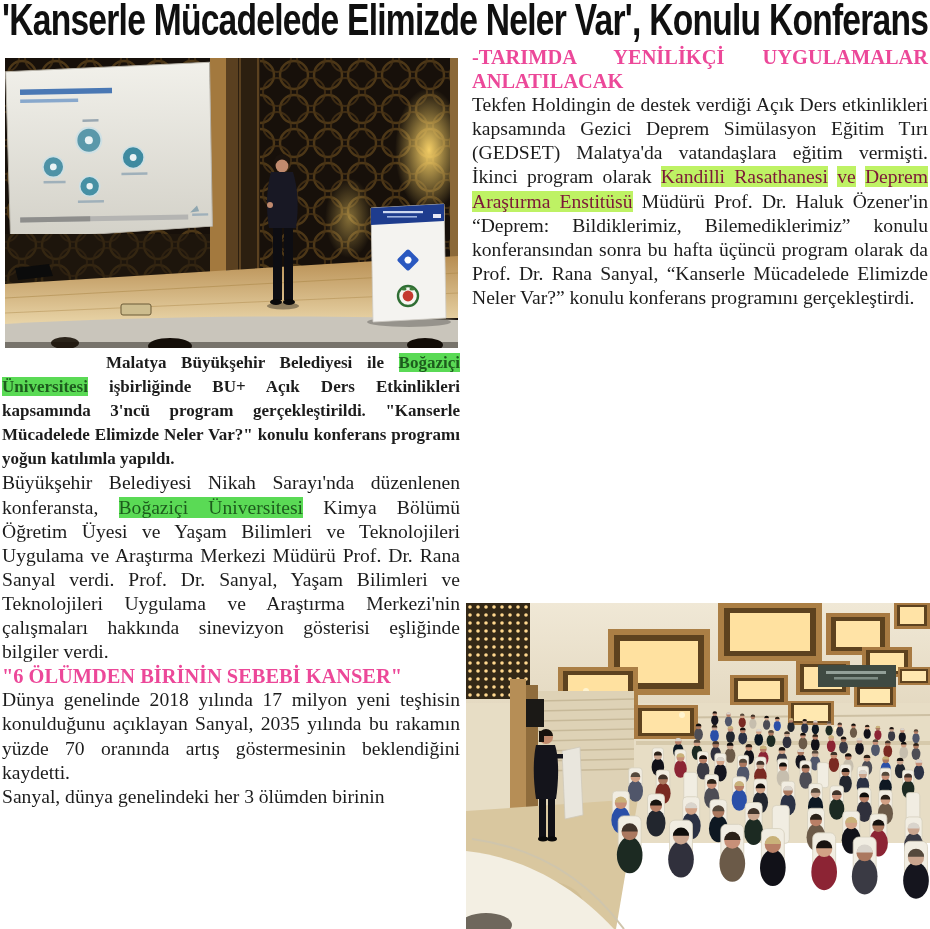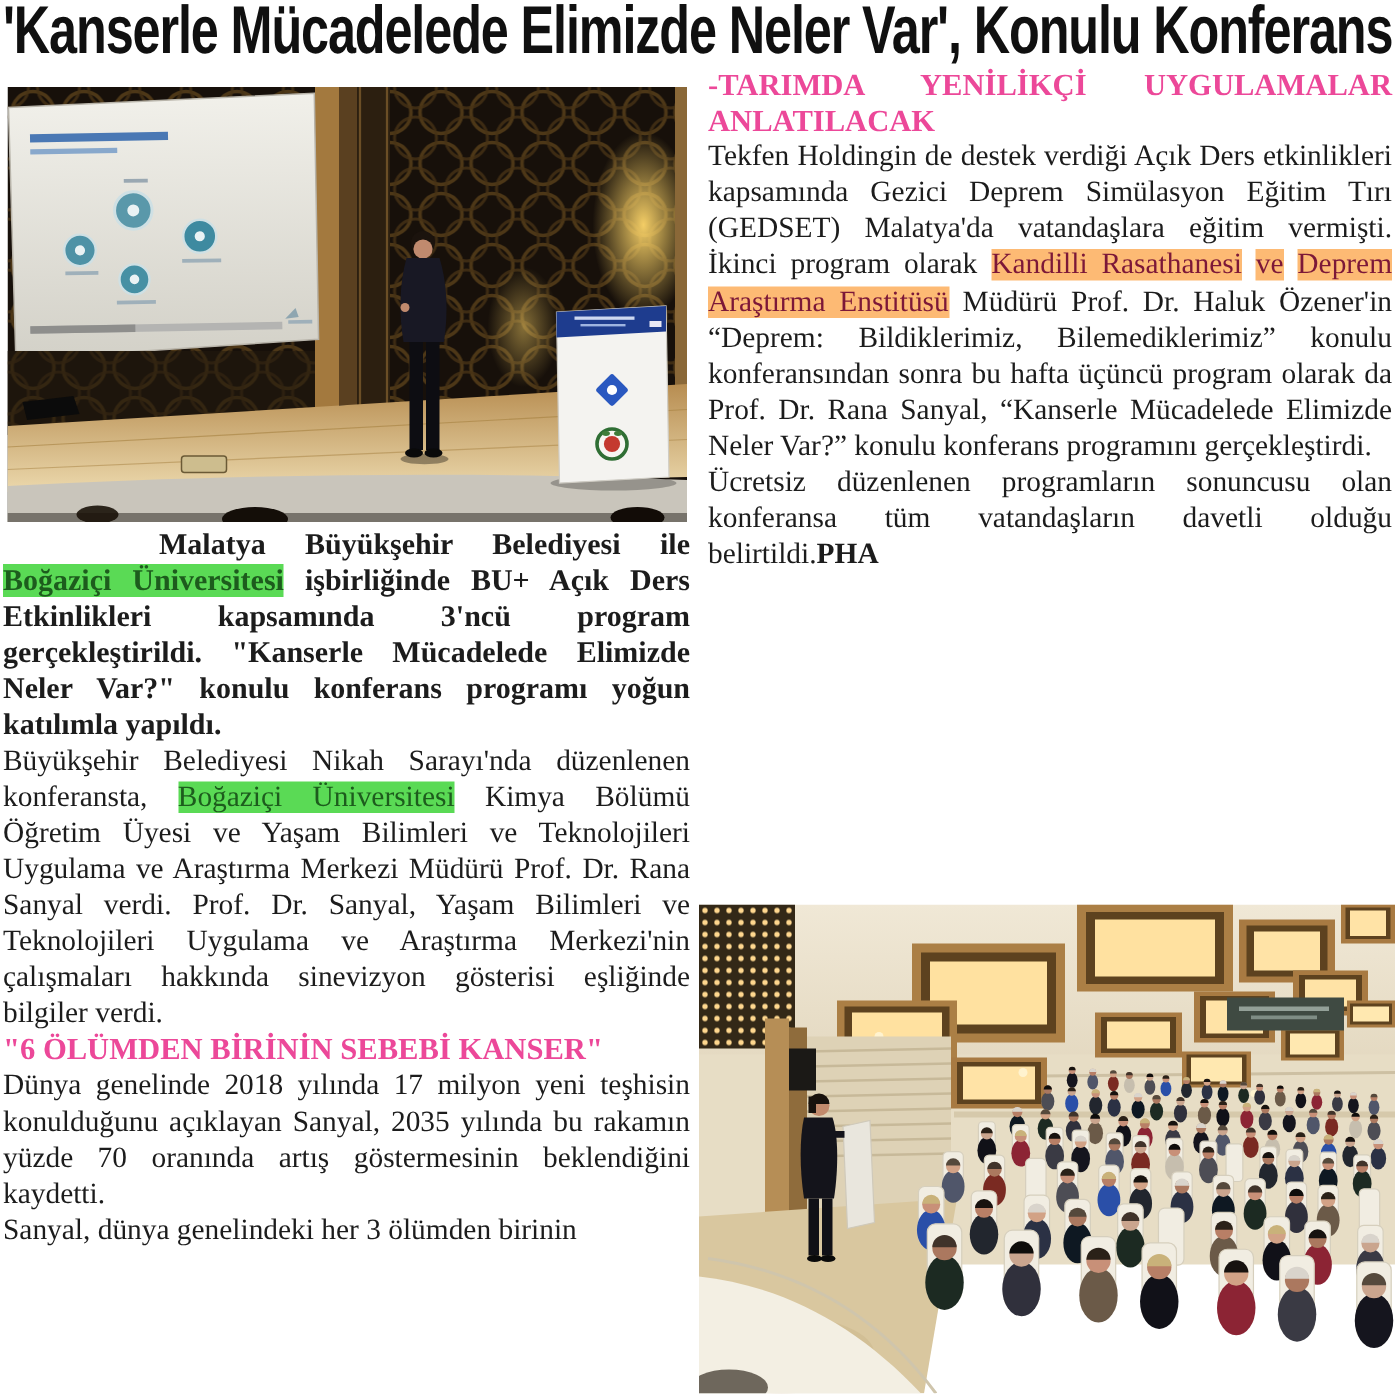--- a/index.html
+++ b/index.html
@@ -10,27 +10,27 @@
   .headline{position:absolute;top:-6px;left:2px;width:926px;height:52px;margin:0;
     font-family:"Liberation Sans", sans-serif;font-weight:bold;font-size:45px;
     letter-spacing:-1px;color:#101010;white-space:nowrap;overflow:visible;}
   .fitx{display:inline-block;transform-origin:left center;white-space:nowrap;}
 
   .col{position:absolute;}
   .col-left{left:2px;top:351px;width:458px;}
   .col-right{left:472px;top:45px;width:456px;}
 
   p.body{margin:0;font-size:19.6px;line-height:24.1px;text-align:justify;}
-  p.intro{font-weight:bold;font-size:20px;text-indent:104px;}
+  p.intro{font-weight:bold;font-size:17px;text-indent:104px;}
   h2.sec{margin:0;font-size:20.4px;line-height:24.1px;font-weight:bold;text-align:justify;color:#ec4899;}
 
   .st-b{font-weight:bold;}
   .st-g{background:#5ada55;color:#1d5c1d;}
   .st-bg{font-weight:bold;background:#5ada55;color:#1d5c1d;}
-  .st-p{background:#fdba74;color:#7c1838;}
+  .st-p{background:#bef264;color:#7c1838;}
 
   .photo{position:absolute;display:block;}
   .photo1{left:5px;top:58px;width:453px;height:290px;}
   .photo2{left:466px;top:603px;width:464px;height:326px;}
 </style>
 </head>
 <body>
 
 <div class="page">
 
@@ -141,21 +141,20 @@
     <p class="body intro"><span class="st-b">Malatya Büyükşehir Belediyesi ile </span><span class="st-bg">Boğaziçi Üniversitesi</span><span class="st-b"> işbirliğinde BU+ Açık Ders Etkinlikleri kapsamında 3'ncü program gerçekleştirildi. "Kanserle Mücadelede Elimizde Neler Var?" konulu konferans programı yoğun katılımla yapıldı.</span></p>
     <p class="body"><span>Büyükşehir Belediyesi Nikah Sarayı'nda düzenlenen konferansta, </span><span class="st-g">Boğaziçi Üniversitesi</span><span> Kimya Bölümü Öğretim Üyesi ve Yaşam Bilimleri ve Teknolojileri Uygulama ve Araştırma Merkezi Müdürü Prof. Dr. Rana Sanyal verdi. Prof. Dr. Sanyal, Yaşam Bilimleri ve Teknolojileri Uygulama ve Araştırma Merkezi'nin çalışmaları hakkında sinevizyon gösterisi eşliğinde bilgiler verdi.</span></p>
     <h2 class="sec">"6 ÖLÜMDEN BİRİNİN SEBEBİ KANSER"</h2>
     <p class="body">Dünya genelinde 2018 yılında 17 milyon yeni teşhisin konulduğunu açıklayan Sanyal, 2035 yılında bu rakamın yüzde 70 oranında artış göstermesinin beklendiğini kaydetti.</p>
     <p class="body">Sanyal, dünya genelindeki her 3 ölümden birinin</p>
   </div>
 
   <div class="col col-right">
     <h2 class="sec">-TARIMDA YENİLİKÇİ UYGULAMALAR ANLATILACAK</h2>
     <p class="body"><span>Tekfen Holdingin de destek verdiği Açık Ders etkinlikleri kapsamında Gezici Deprem Simülasyon Eğitim Tırı (GEDSET) Malatya'da vatandaşlara eğitim vermişti. İkinci program olarak </span><span class="st-p">Kandilli Rasathanesi</span><span> </span><span class="st-p">ve</span><span> </span><span class="st-p">Deprem Araştırma Enstitüsü</span><span> Müdürü Prof. Dr. Haluk Özener'in “Deprem: Bildiklerimiz, Bilemediklerimiz” konulu konferansından sonra bu hafta üçüncü program olarak da Prof. Dr. Rana Sanyal, “Kanserle Mücadelede Elimizde Neler Var?” konulu konferans programını gerçekleştirdi.</span></p>
-    <p class="body"><span>Ücretsiz düzenlenen programların sonuncusu olan konferansa tüm vatandaşların davetli olduğu belirtildi.</span><span class="st-b">PHA</span></p>
   </div>
 
   <svg class="photo photo2" viewBox="0 0 464 326" preserveAspectRatio="none" role="img" aria-label="Konferans salonunda beyaz koltuklarda oturan kalabalık dinleyiciler ve sahnedeki konuşmacı">
     <defs>
       <pattern id="dots" width="8" height="8" patternUnits="userSpaceOnUse">
         <circle cx="4" cy="4" r="1.8" fill="#ffd78e"></circle>
       </pattern>
       <linearGradient id="ceilG" x1="0" y1="0" x2="0" y2="1">
         <stop offset="0" stop-color="#f0e8d6"></stop>
           <stop offset="1" stop-color="#e0d4ba"></stop>

